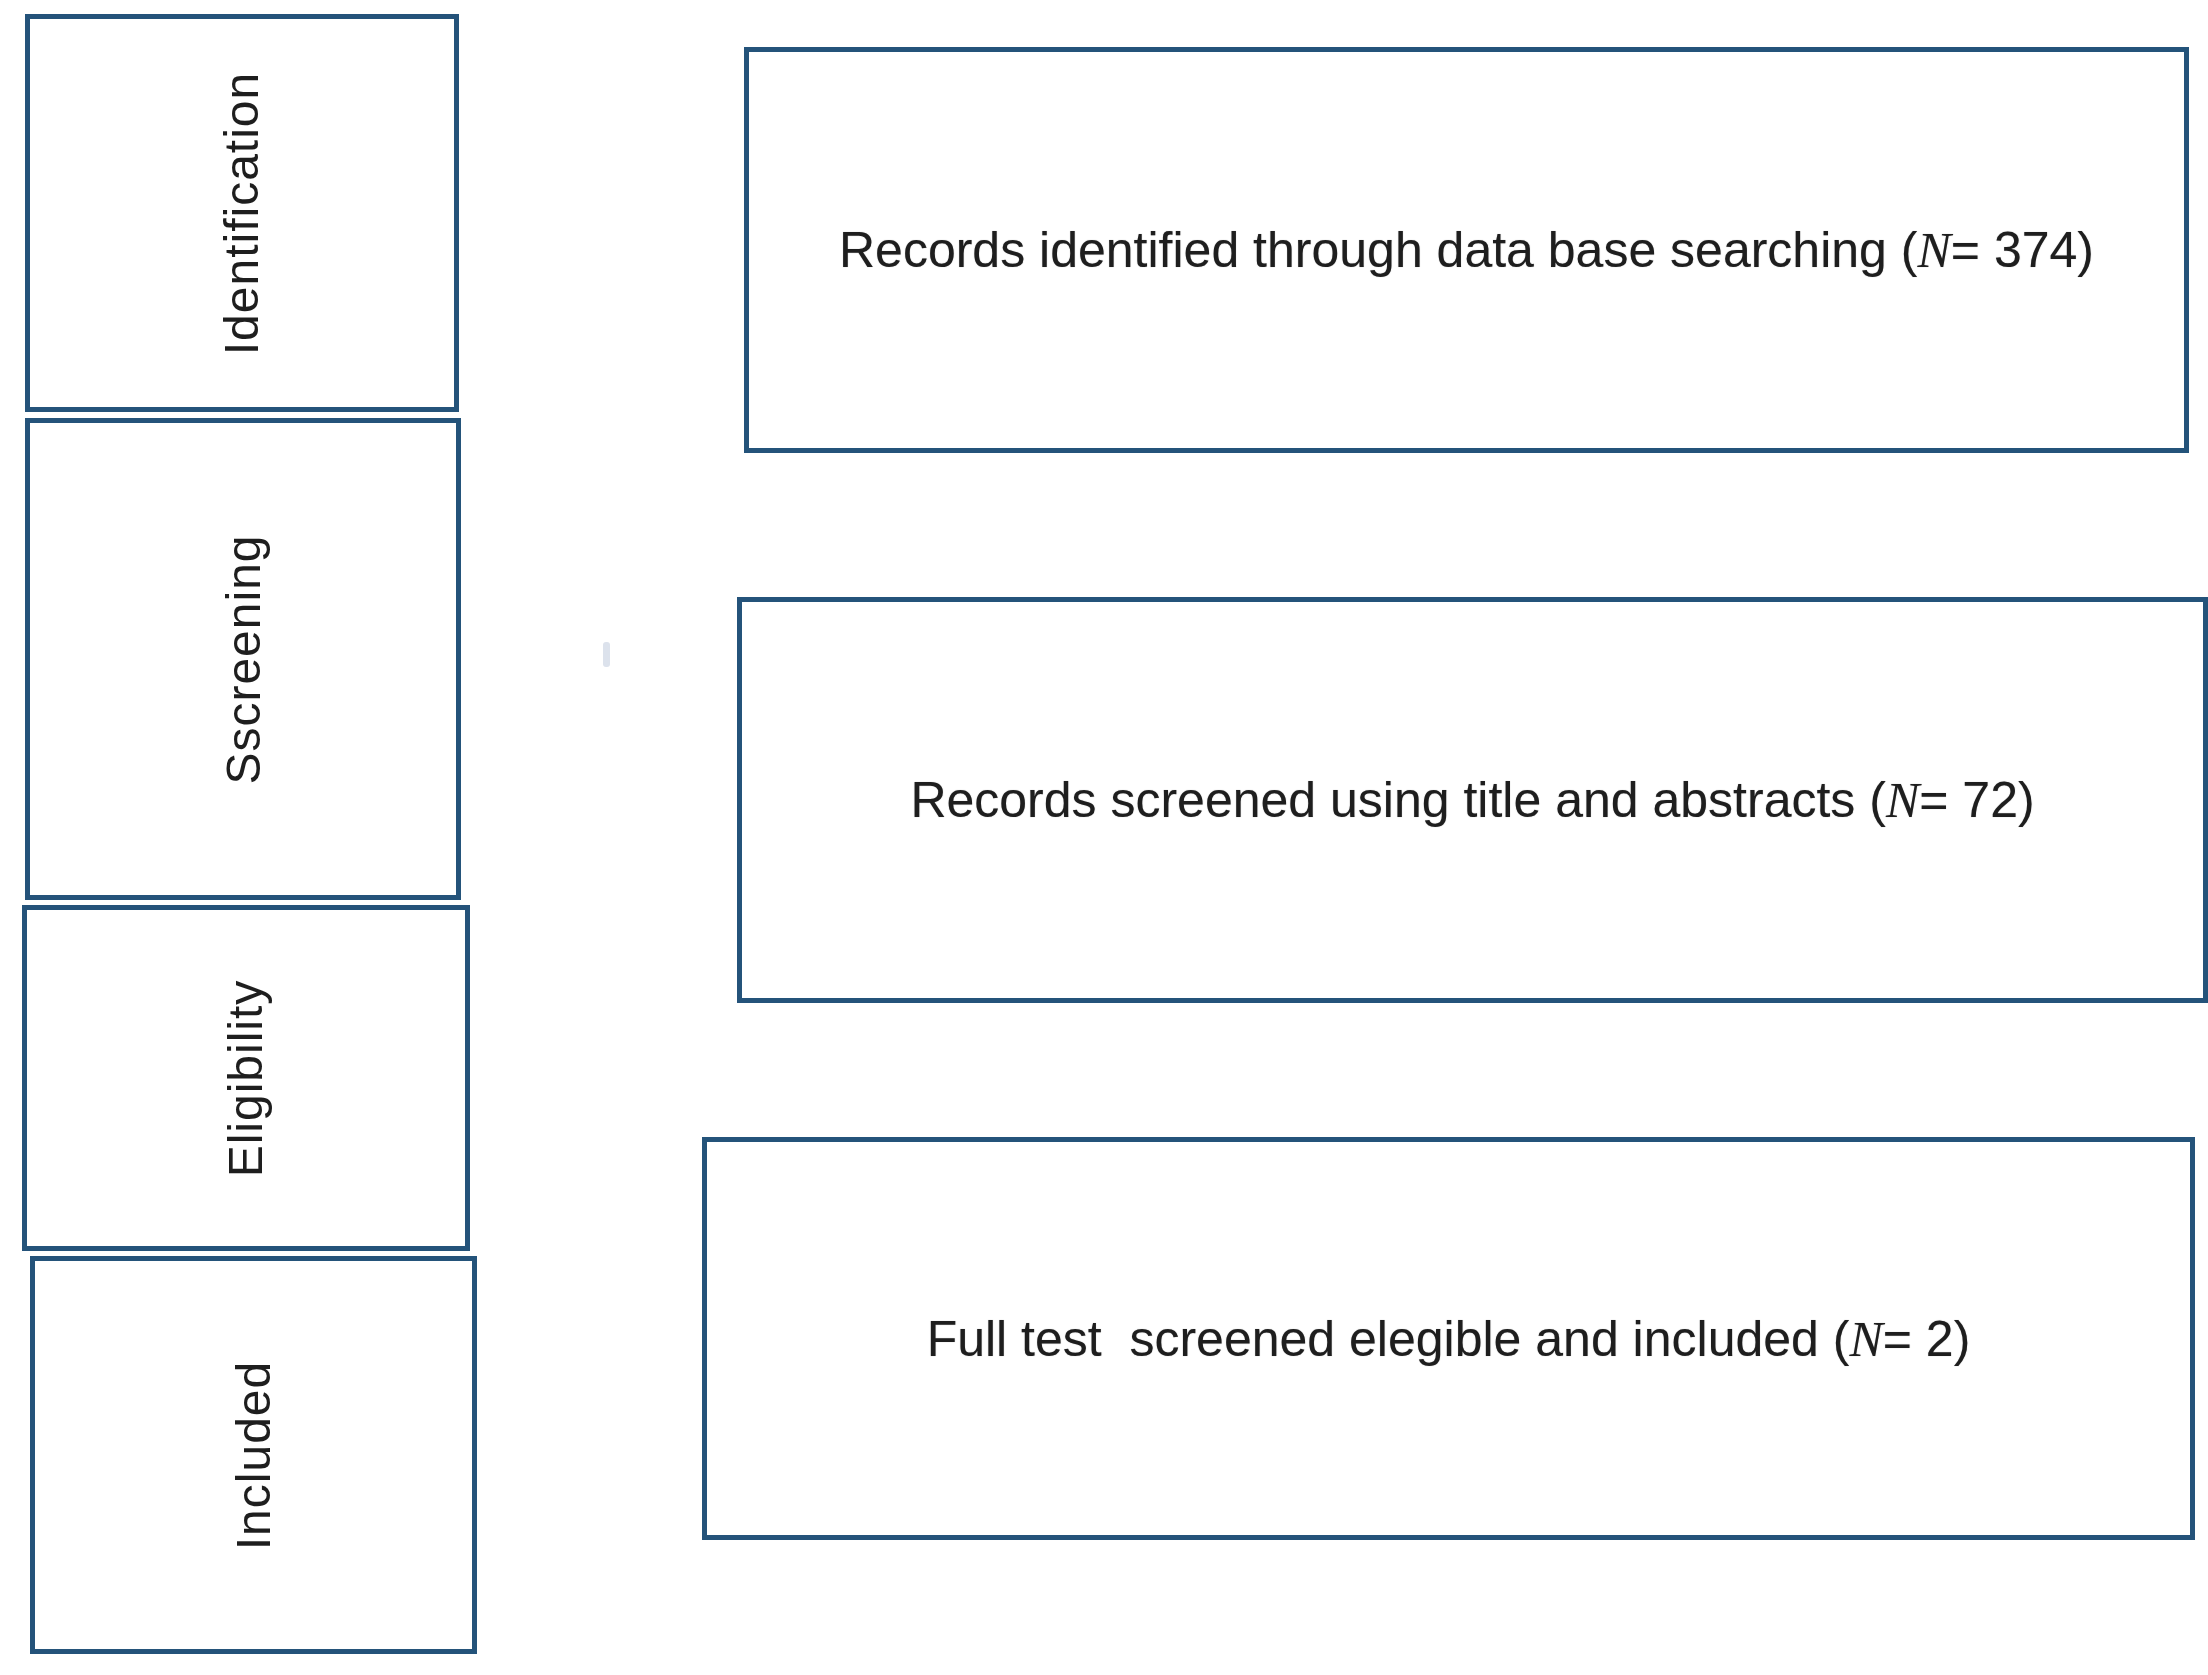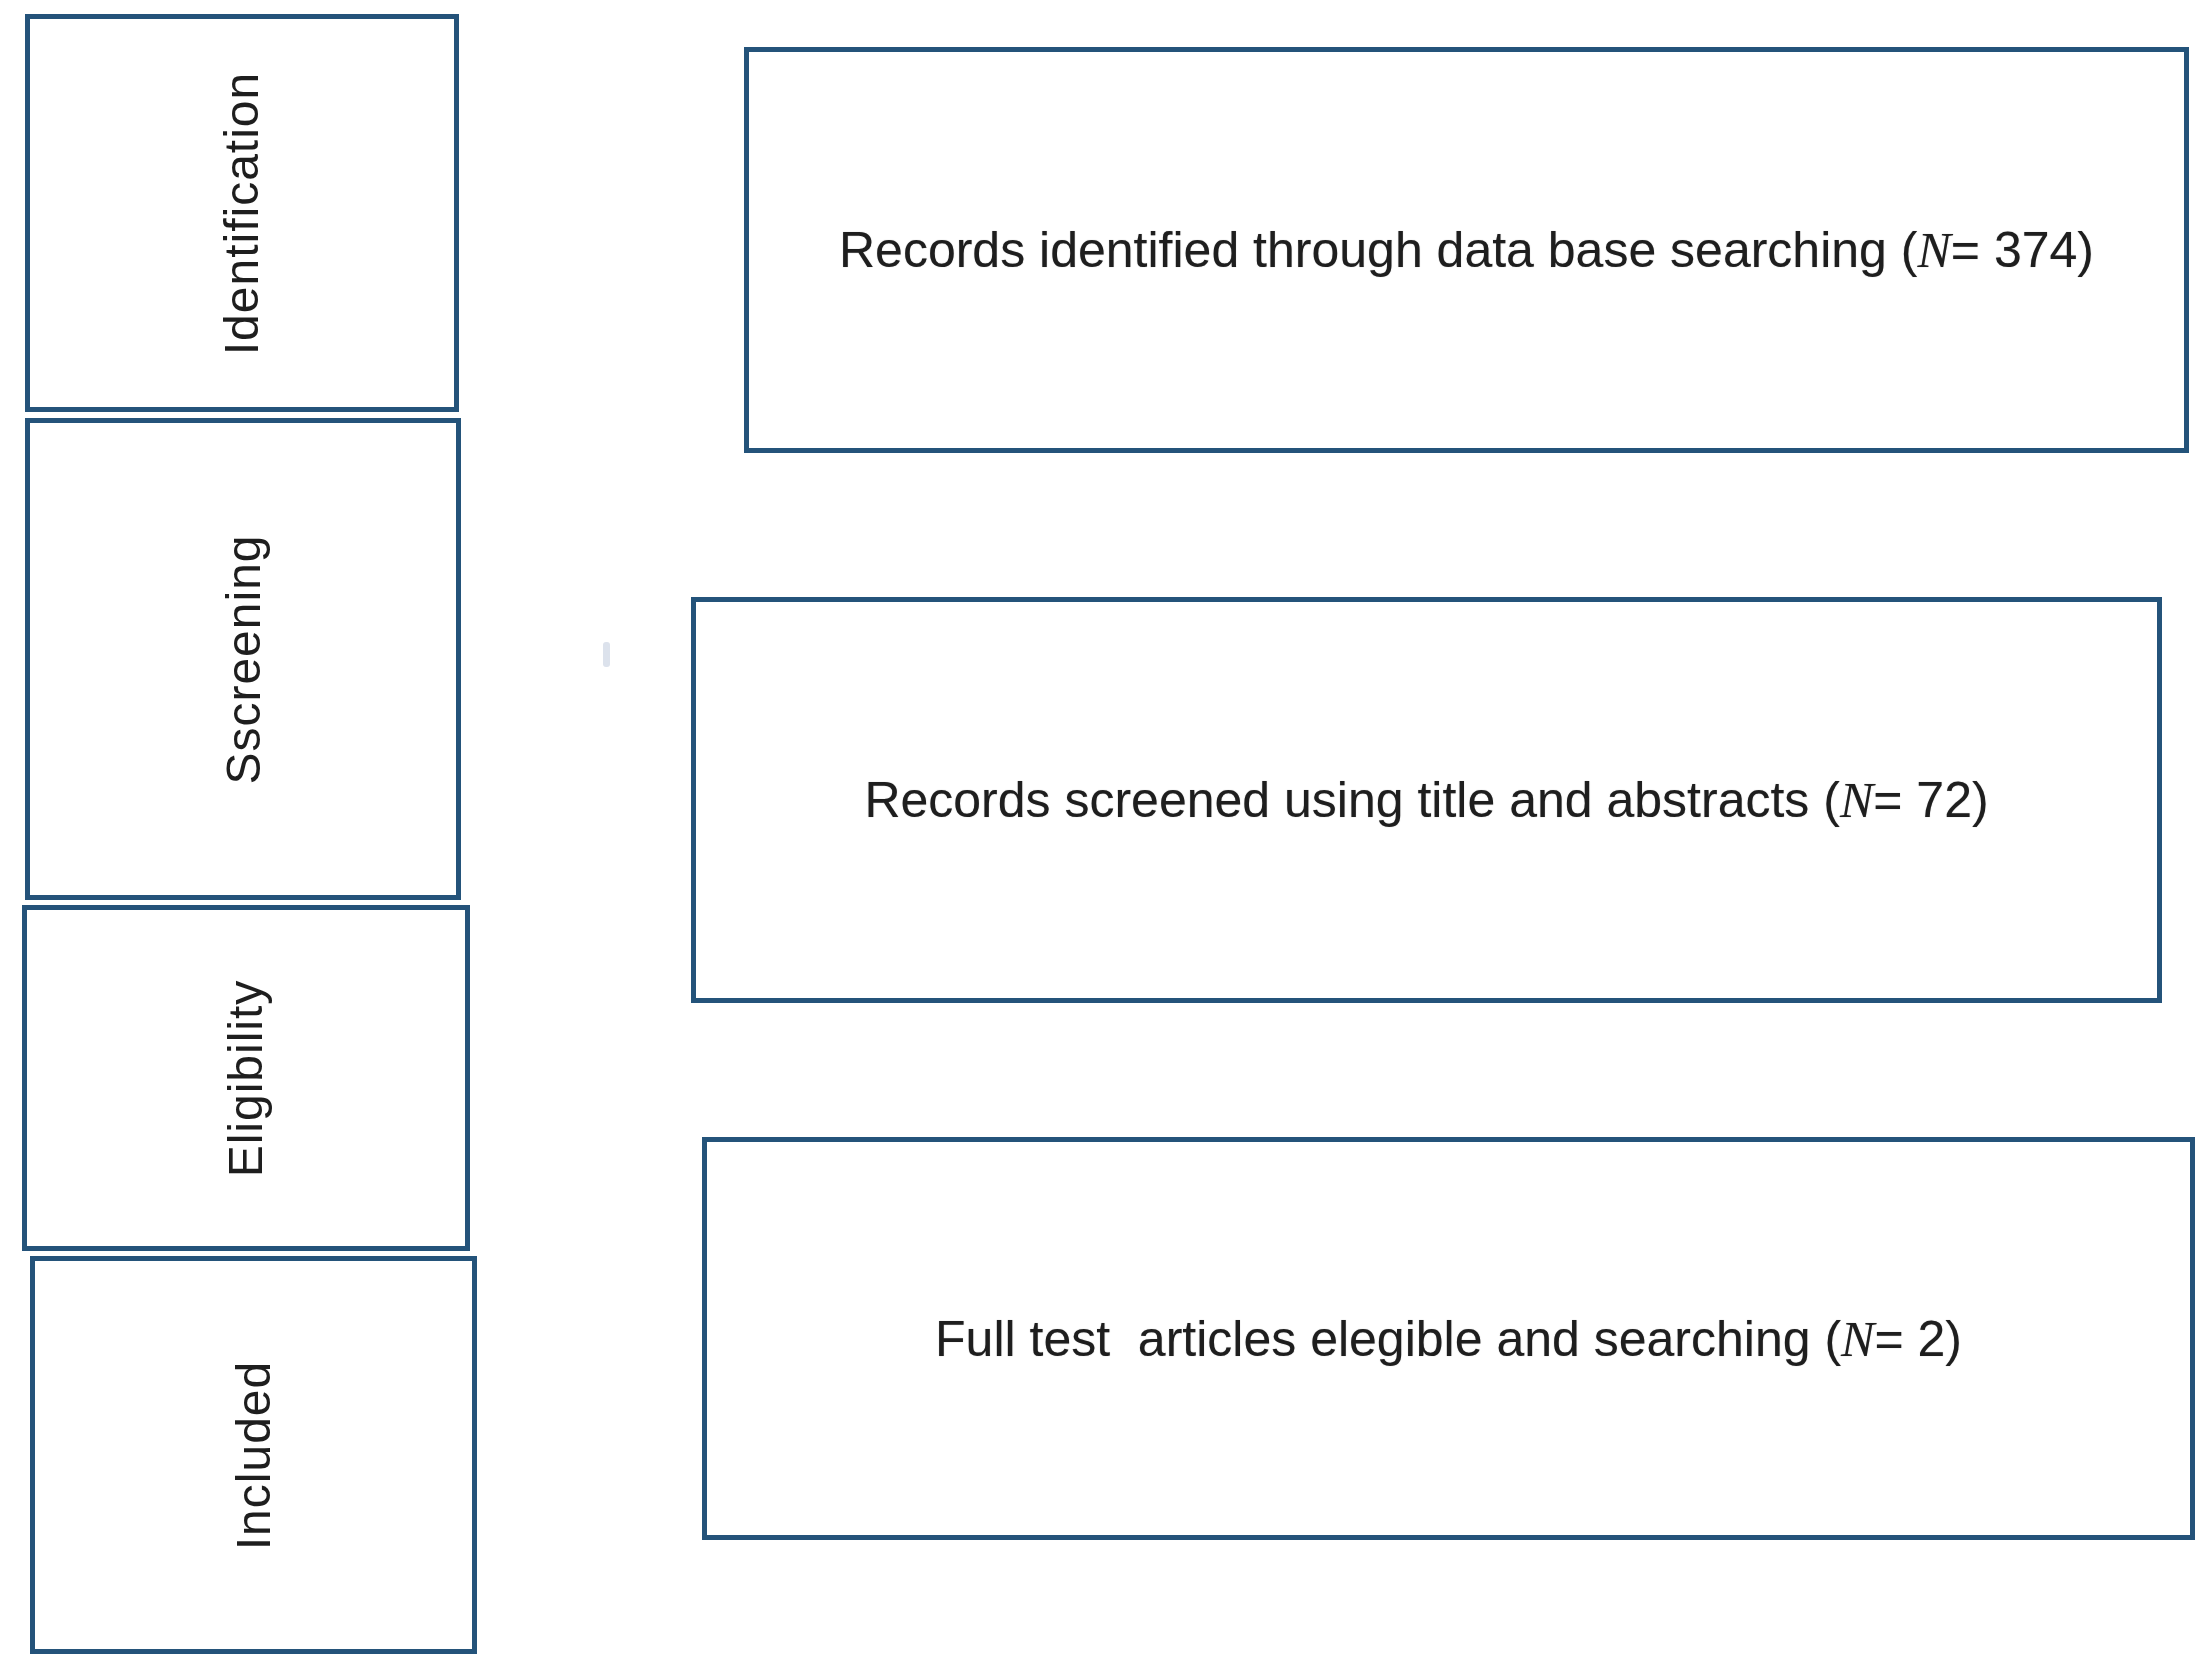--- a/index.html
+++ b/index.html
@@ -76,22 +76,22 @@
   <div class="stage-box" style="left:30px;top:1256px;width:447px;height:398px;">
     <span class="vlabel">Included</span>
   </div>
 
   <div class="stray-tick"></div>
 
   <div class="record-box" style="left:744px;top:47px;width:1445px;height:406px;">
     <p class="record-text"><span>Records identified through data base searching (</span><span class="nvar">N</span><span>= 374)</span></p>
   </div>
 
-  <div class="record-box" style="left:691px;top:597px;width:1471px;height:406px;">
+  <div class="record-box" style="left:737px;top:597px;width:1471px;height:406px;">
     <p class="record-text"><span>Records screened using title and abstracts (</span><span class="nvar">N</span><span>= 72)</span></p>
   </div>
 
   <div class="record-box" style="left:702px;top:1137px;width:1493px;height:403px;">
-    <p class="record-text"><span>Full test  articles elegible and searching (</span><span class="nvar">N</span><span>= 2)</span></p>
+    <p class="record-text"><span>Full test  screened elegible and included (</span><span class="nvar">N</span><span>= 2)</span></p>
   </div>
 
 </div>
 
 
 </body></html>

